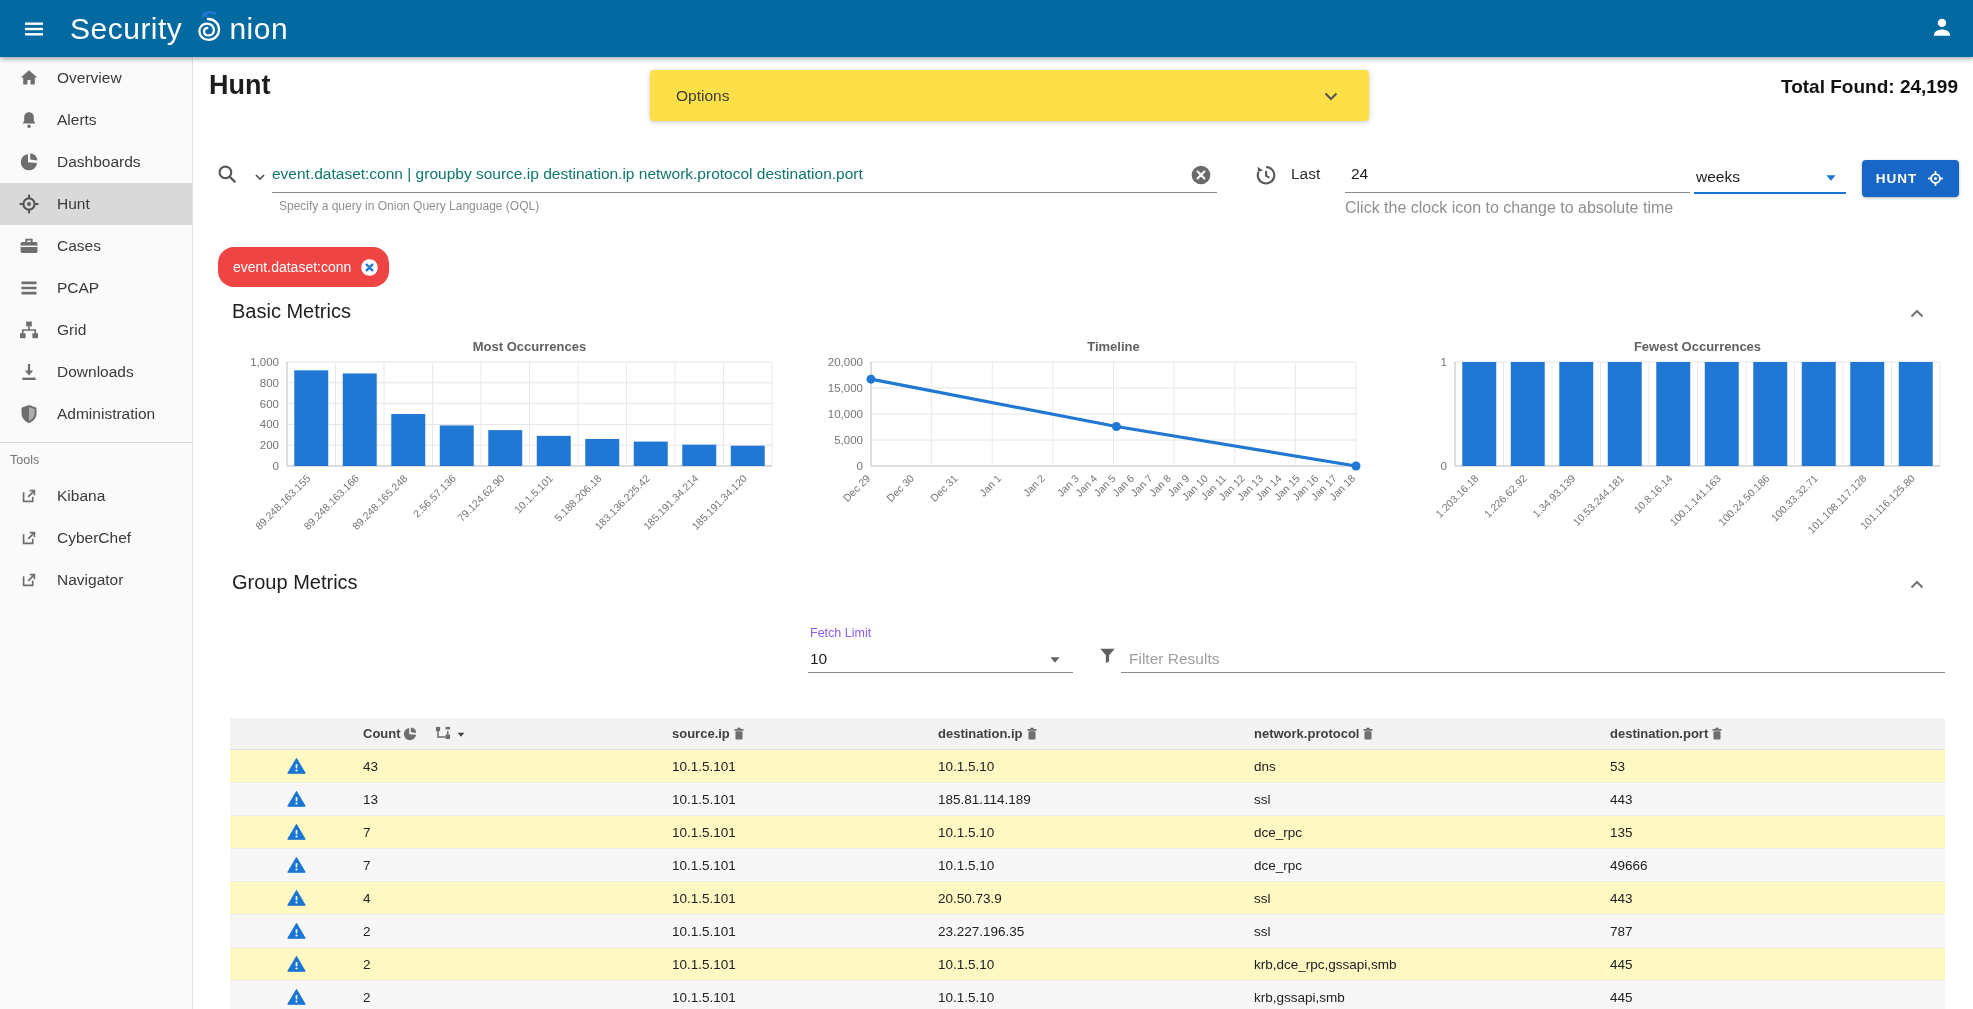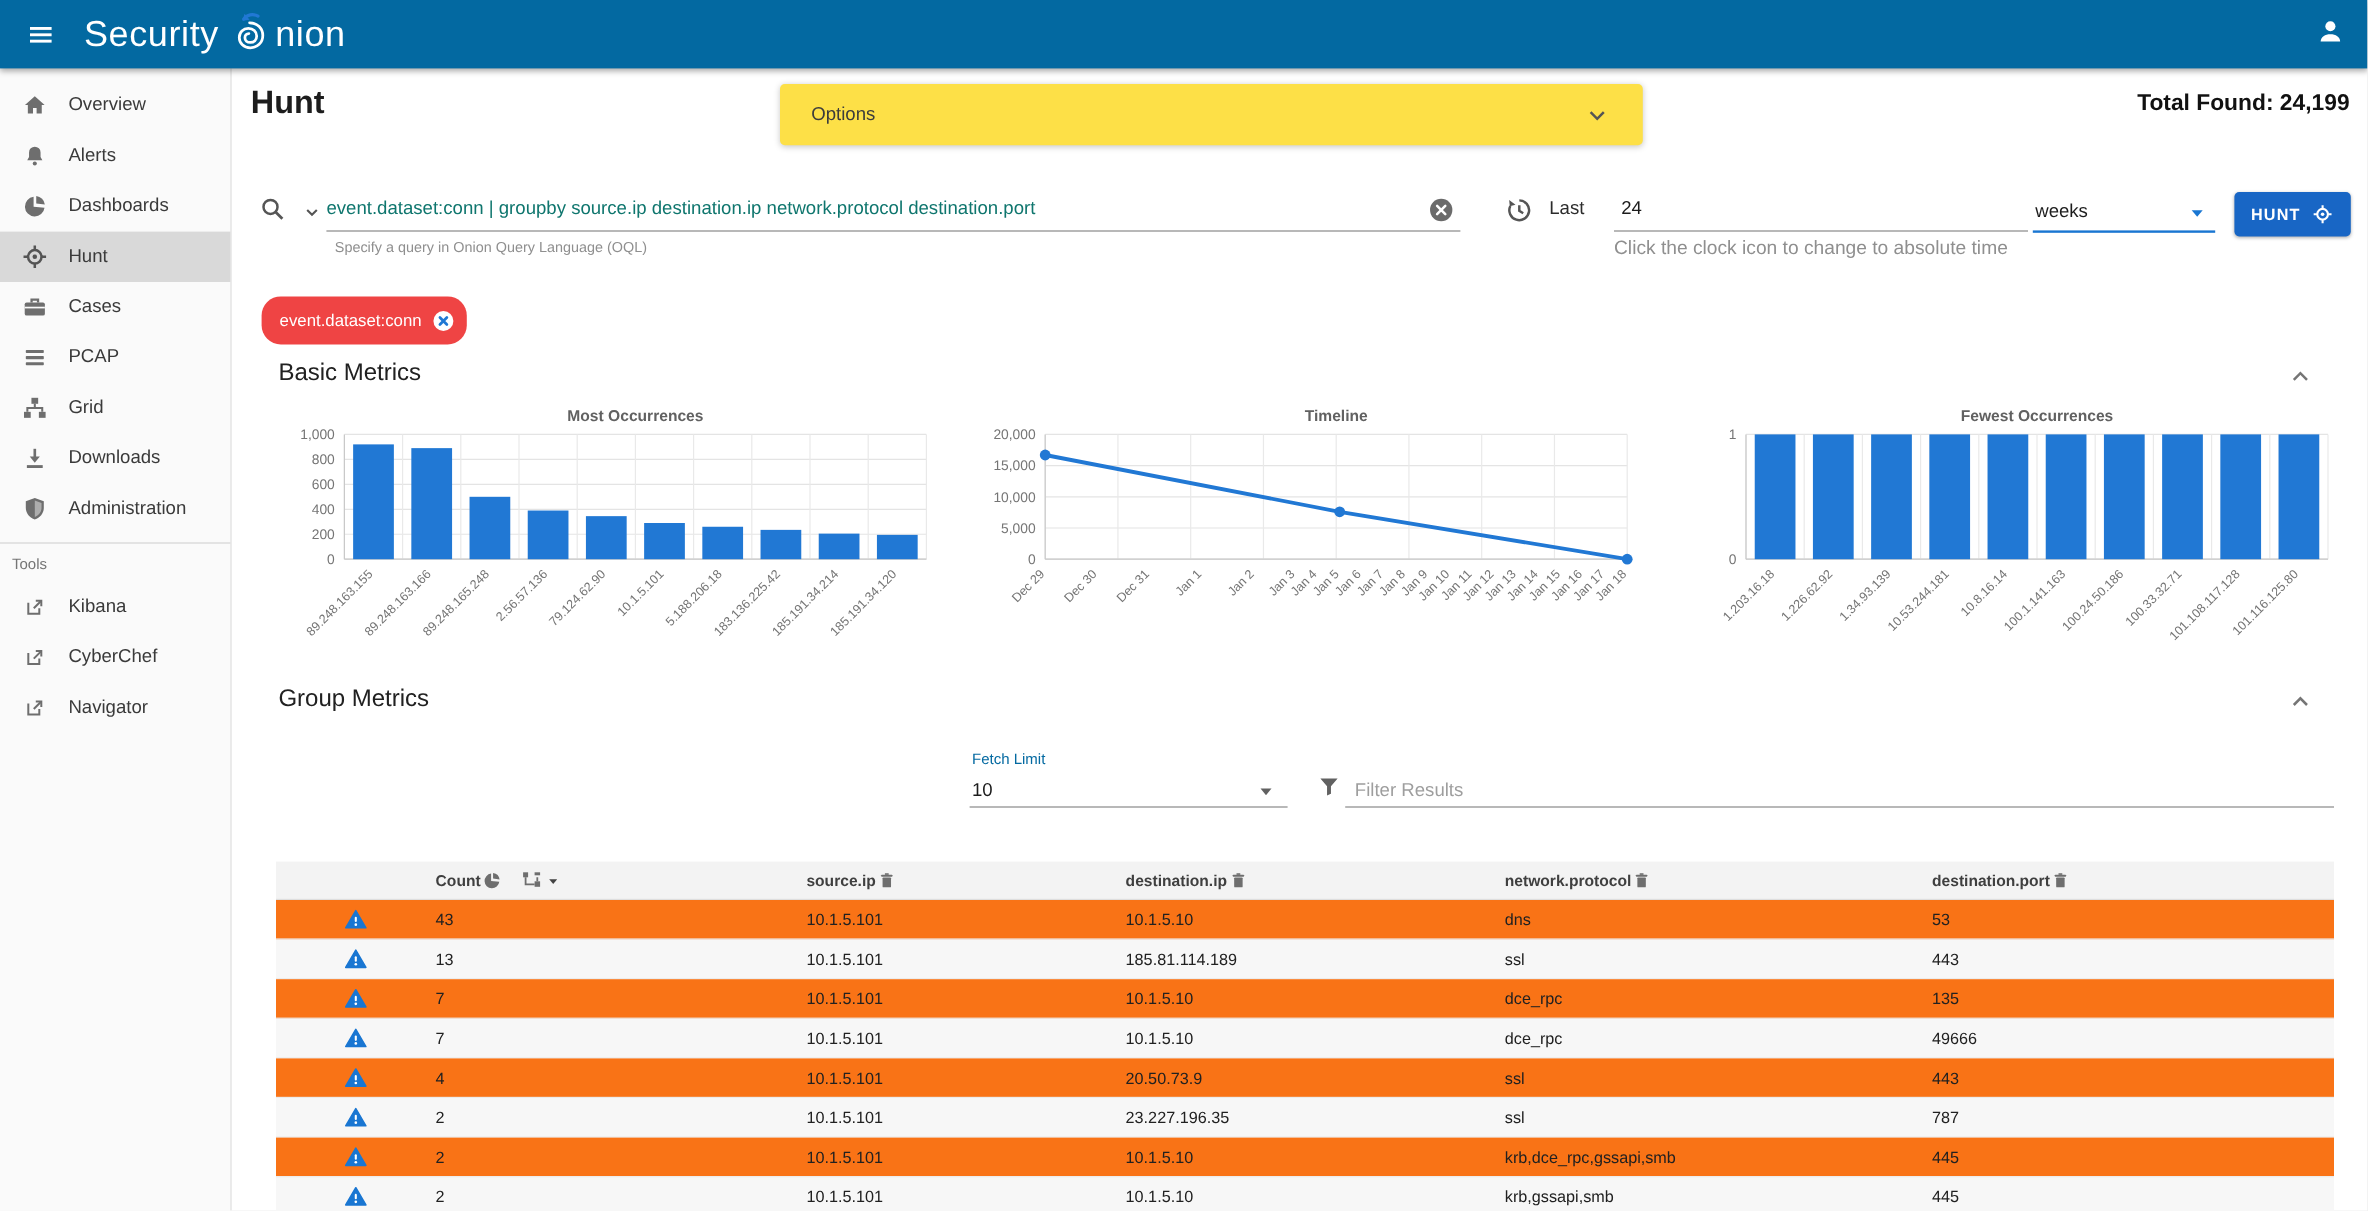--- a/index.html
+++ b/index.html
@@ -9,21 +9,21 @@
   
   .topbar{position:absolute;left:0;top:0;width:1973px;height:57px;background:#0369a1;
           box-shadow:0 2px 5px rgba(0,0,0,.35);z-index:20;display:flex;align-items:center;}
   .hamburger{margin-left:16px;width:36px;height:36px;display:flex;align-items:center;justify-content:center;cursor:pointer;}
   .brand{display:flex;align-items:center;color:#fff;font-size:30px;font-weight:400;letter-spacing:.5px;margin-left:18px;}
   .brand svg{margin:0 1px 0 6px;}
   .topbar-right{margin-left:auto;margin-right:18px;}
 
   
   .sidebar{position:absolute;left:0;top:57px;width:193px;height:952px;background:#fafafa;
-           border-right:1px solid #e0e0e0;box-sizing:border-box;padding-top:10px;z-index:10;}
+           border-right:1px solid #e0e0e0;box-sizing:border-box;z-index:10;}
   .side-item{height:42px;display:flex;align-items:center;cursor:pointer;}
   .side-item .sicon{width:24px;height:24px;margin-left:17px;flex:0 0 24px;display:flex;align-items:center;justify-content:center;}
   .side-item .slabel{margin-left:16px;font-size:15.5px;color:#3a3a3a;}
   .side-item.selected{background:#d9d9d9;}
   .side-divider{height:1px;background:#d5d5d5;margin:7px 0 6px 0;}
   .tools-header{font-size:12.5px;color:#757575;padding:4px 0 8px 10px;}
 
   
   .page-title{position:absolute;left:209px;top:70px;font-size:27px;font-weight:bold;color:#1d1d1d;}
   .options-panel{position:absolute;left:650px;top:70px;width:719px;height:51px;background:#fde047;border-radius:4px;
@@ -67,37 +67,37 @@
   #gm-title{left:232px;top:571px;}
   .section-collapse{position:absolute;cursor:pointer;display:flex;}
   #bm-collapse{left:1905px;top:302px;}
   #gm-collapse{left:1905px;top:573px;}
 
   
   .charts-row{position:absolute;left:222px;top:336px;width:1735px;display:flex;gap:24px;}
   .chart{width:560px;height:215px;}
 
   
-  .fetch-label{position:absolute;left:810px;top:626px;font-size:12.5px;color:#0369a1;}
+  .fetch-label{position:absolute;left:810px;top:626px;font-size:12.5px;color:#8b5cf6;}
   .fetch-select{position:absolute;left:810px;top:646px;width:262px;height:26px;display:flex;align-items:center;cursor:pointer;}
   .fetch-select .fetch-value{font-size:15.5px;color:#1c1c1c;}
   .fetch-select .tri{margin-left:auto;margin-right:6px;display:flex;}
   #fetch-underline{left:808px;top:672px;width:265px;}
   #funnel-icon{left:1096px;top:644px;}
   .filter-input{position:absolute;left:1127px;top:644px;width:810px;height:28px;border:none;outline:none;background:transparent;
                 font-family:"Liberation Sans",sans-serif;font-size:15.5px;color:#1c1c1c;}
   .filter-input::placeholder{color:#9e9e9e;opacity:1;}
   #filter-underline{left:1121px;top:672px;width:824px;}
 
   
   .gtable{position:absolute;left:230px;top:718px;width:1715px;}
   .trow,.thead{display:grid;grid-template-columns:133px 309px 266px 316px 356px 335px;align-items:center;}
   .thead{height:31px;background:#f3f3f3;border-bottom:1px solid #dedede;}
   .thead .hcell{display:flex;align-items:center;gap:0;font-size:13px;font-weight:bold;color:#3f3f3f;}
-  .trow{height:32px;border-bottom:1px solid #ececec;background:#f97316;}
+  .trow{height:32px;border-bottom:1px solid #ececec;background:#fef9c3;}
   .trow.alt{background:#f7f7f7;}
   .tcell{font-size:13.5px;color:#212121;}
   .icon-cell{display:flex;justify-content:center;}
   .hicon{display:flex;cursor:pointer;}
 </style>
 </head>
 <body>
 
 <div id="app">
 

